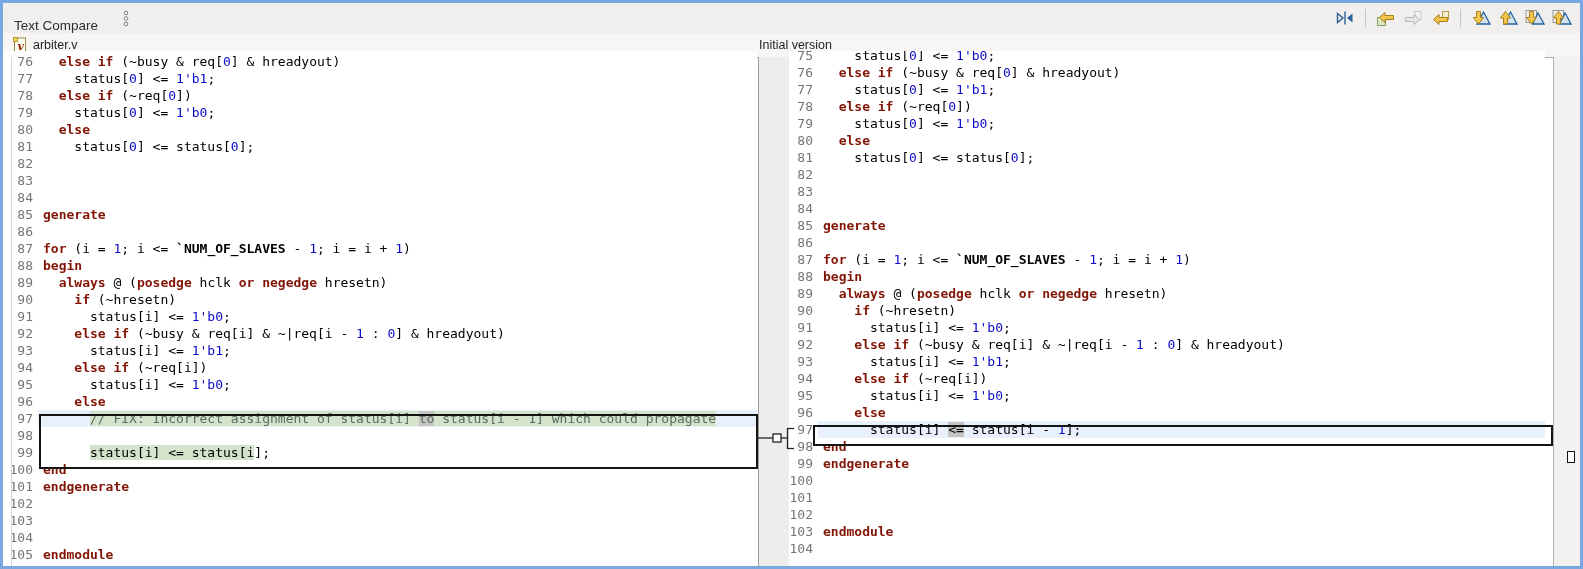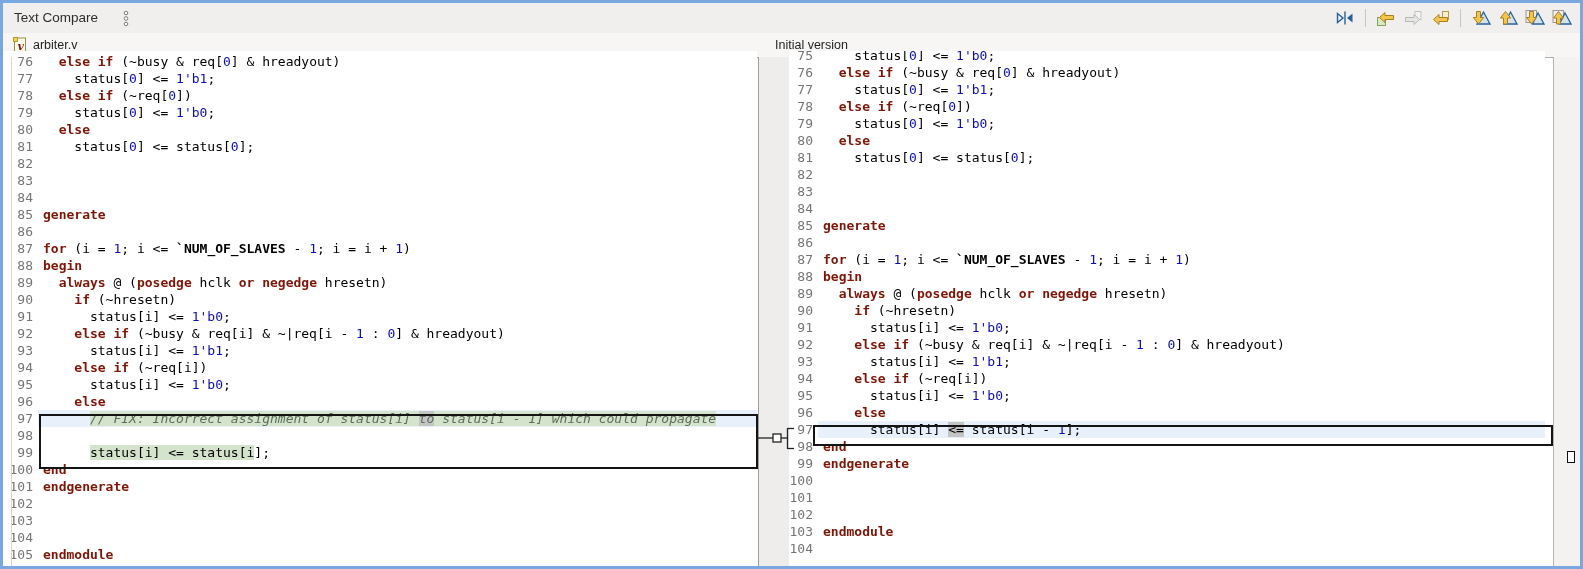--- a/index.html
+++ b/index.html
@@ -3,50 +3,50 @@
 <meta charset="utf-8">
 <style>
   html,body{margin:0;padding:0;background:#dfe6ef;}
   .win{
     position:relative; width:1583px; height:569px; box-sizing:border-box;
     border:3px solid var(--window-border,#79a7e0); background:#fff; overflow:hidden;
     font-family:"Liberation Sans", sans-serif;
   }
   
   .titlebar{position:absolute;left:0;top:0;right:0;height:30px;background:#f0efed;border-bottom:1px solid #cbcac7;}
-  .view-title{position:absolute;left:11px;top:0;line-height:30px;font-size:13.5px;color:#2e2e2e;}
+  .view-title{position:absolute;left:11px;top:8px;line-height:30px;font-size:13.5px;color:#2e2e2e;}
   .kebab{position:absolute;left:118px;top:6px;width:10px;height:18px;}
   .toolbar{position:absolute;right:7px;top:3px;height:24px;display:flex;align-items:center;gap:5px;}
   .tbtn{width:22px;height:22px;display:flex;align-items:center;justify-content:center;border-radius:3px;}
   .tbtn.disabled{opacity:.95;}
   .tsep{width:1px;height:18px;background:#c6c5c2;margin:0 4px;}
   
   .pane-headers{position:absolute;left:0;top:30px;right:0;height:24px;background:#f7f6f4;border-bottom:1px solid #aeadaa;}
   .pane-title{position:absolute;top:0;height:24px;line-height:24px;font-size:12.5px;color:#1f1f1f;display:flex;align-items:center;gap:6px;}
   .pane-title.left{left:10px;}
-  .pane-title.right{left:772px;justify-content:flex-end;}
+  .pane-title.right{left:756px;justify-content:flex-end;}
   
   .center-strip{position:absolute;left:755px;top:54px;width:30px;height:509px;background:#eeedeb;border-left:1px solid #9e9d9a;border-right:1px solid #c6c5c2;}
   .overview-ruler{position:absolute;left:1550px;top:54px;width:27px;height:509px;background:#f3f2f0;border-left:1px solid #b4b3b0;}
   .ov-marker{position:absolute;left:1564px;top:448px;width:8px;height:12px;background:#fdfdfd;border:1.5px solid #111;box-sizing:border-box;}
   .code-pane{position:absolute;top:48px;bottom:0;overflow:hidden;background:#fff;}
   .code-pane.left{left:0;width:754px;padding-top:2px;box-sizing:border-box;}
   .code-pane.right{left:786px;width:756px;}
   .code-pane.right .rows{margin-top:-4px;}
   .ann-ruler{position:absolute;left:8px;top:54px;bottom:0;width:0;border-left:1px solid #d8d7d4;}
   .row{display:flex;height:17px;line-height:17px;font-family:"DejaVu Sans Mono",monospace;font-size:13px;}
   .ln{flex:0 0 30px;text-align:right;padding-right:5px;color:#757575;}
   .code-pane.right .ln{flex:0 0 24px;}
   .code{white-space:pre;flex:1;padding-left:5px;}
   .row.cur .code{background:var(--current-line-bg,#e8f1fb);}
   .t-p{color:#000;}
   .t-k{color:var(--keyword,#821405);font-weight:bold;}
   .t-n{color:var(--number,#0a0ac8);}
   .t-d{color:#000;font-weight:bold;}
-  .t-c{color:var(--comment,#5b6e5b);font-style:italic;}
+  .t-c{color:var(--comment,#5b6e5b);}
   .bg-g{background:var(--added-bg,#d4e3cc);}
   .bg-gr{background:var(--changed-bg,#c4c4c4);}
   
   .diff-box{position:absolute;border:2px solid #141414;box-sizing:border-box;pointer-events:none;}
   #left-diff-box{left:36px;width:719px;}
   #right-diff-box{left:810px;width:740px;}
   .connector{position:absolute;left:753px;top:418px;pointer-events:none;}
 </style>
 </head>
 <body>

